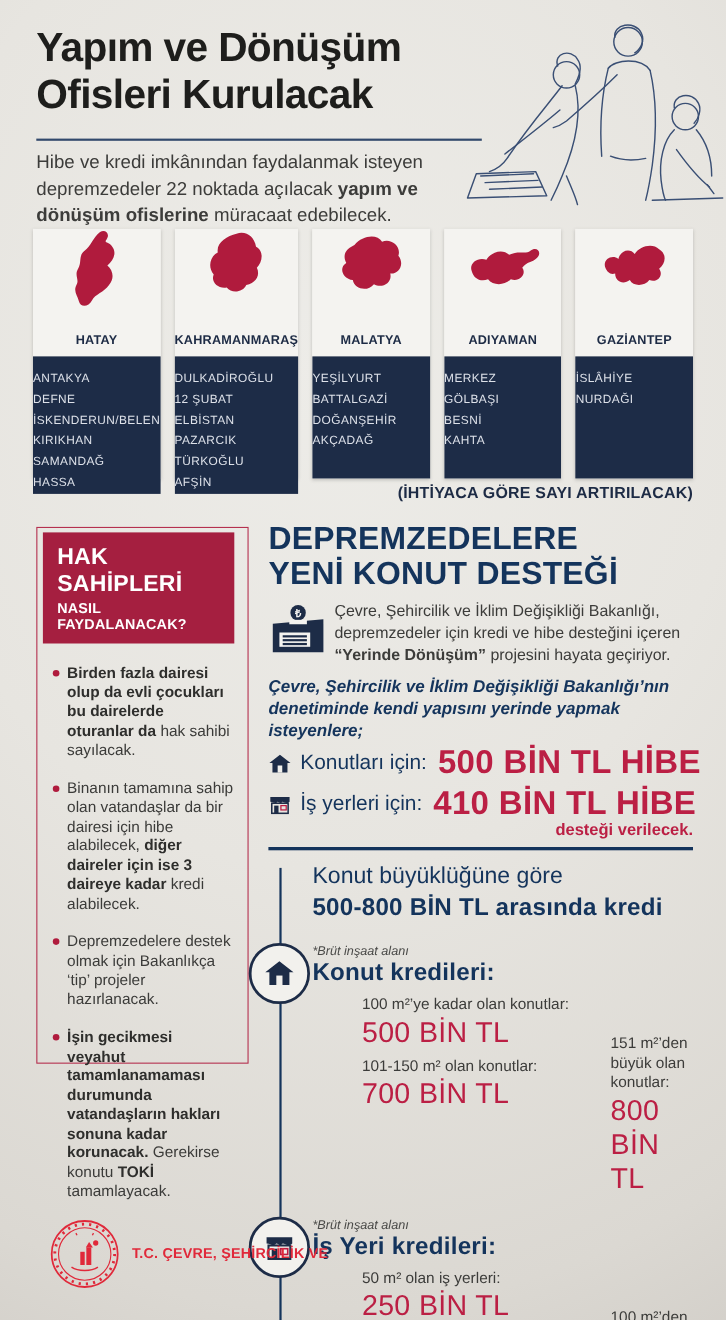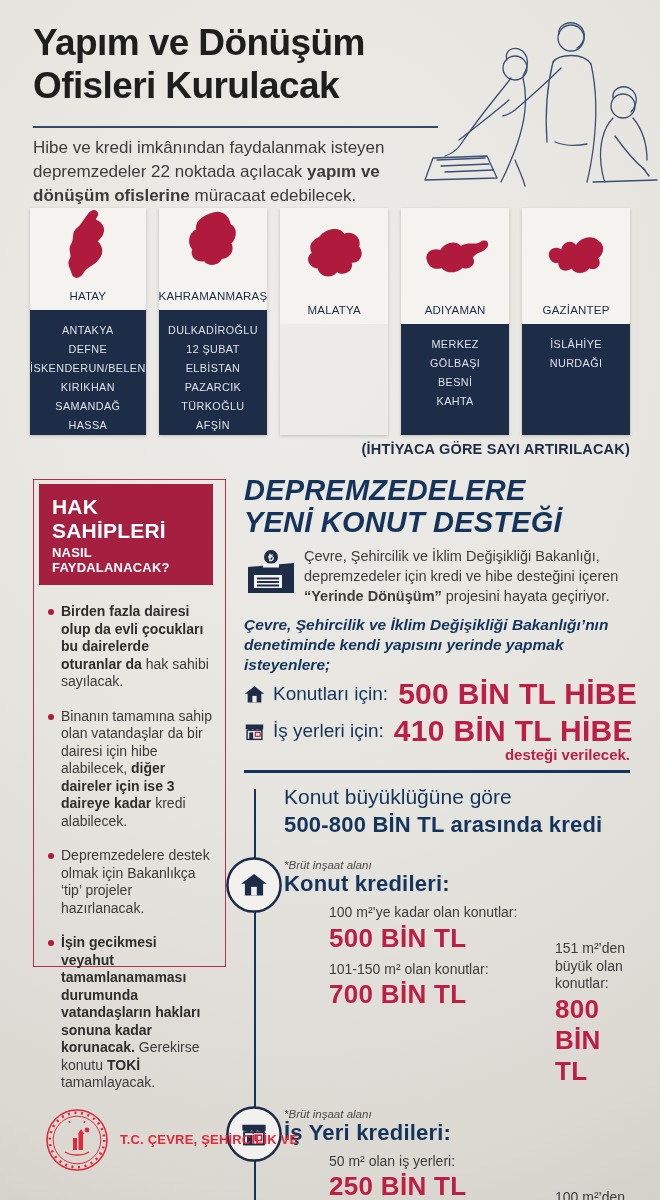--- a/index.html
+++ b/index.html
@@ -16,40 +16,40 @@
     font-weight:bold; letter-spacing:-0.6px; color:#1e1e1c; }
   .title-divider { position:absolute; left:33px; top:126px; width:405px; height:2px; background:#32496c; }
   .intro { position:absolute; left:33px; top:136px; width:400px; font-size:17px; line-height:1.42; color:#3c3c3a; }
   .illustration { position:absolute; left:415px; top:10px; width:245px; height:195px; }
 
   
   .provinces { position:absolute; left:30px; top:208px; width:600px; height:227px; display:flex; gap:13px; }
   .province-card { flex:1; display:flex; flex-direction:column; box-shadow:0 1px 3px rgba(60,55,50,.25); }
   .province-top { background:#f4f3f0; height:116px; display:flex; flex-direction:column; align-items:center; justify-content:flex-end; padding-bottom:8px; }
   .province-map { width:74px; height:80px; margin-bottom:2px; }
-  .province-name { font-size:11.5px; font-weight:normal; color:#1d2b45; letter-spacing:.2px; white-space:nowrap; }
-  .province-bottom { background:#1d2c47; flex:1; padding-top:11px; text-align:center; }
+  .province-name { font-size:11.5px; font-weight:bold; color:#1d2b45; letter-spacing:.2px; white-space:nowrap;margin-top:14px; }
+  .province-bottom { background:#1d2c47; flex:1; padding-top:11px; }
   .district { font-size:10.8px; color:#dde1e9; line-height:19px; letter-spacing:.4px; }
 
   .note { position:absolute; right:30px; top:441px; font-size:14.5px; font-weight:bold; color:#1d2b45; letter-spacing:.2px; }
 
   
   .beneficiaries { position:absolute; left:33px; top:479px; width:193px; height:488px; border:1px solid #b5304f; }
   .ben-header { position:relative; margin:4px 12px 0 5px; background:#a51f40; color:#fff; padding:11px 0 10px 13px; }
   .ben-title { font-size:21px; font-weight:bold; letter-spacing:.2px; }
   .ben-subtitle { font-size:13px; font-weight:bold; margin-top:2px; letter-spacing:.2px; }
   .ben-list { list-style:none; padding:18px 12px 0 14px; }
   .ben-list li { position:relative; padding-left:13px; margin-bottom:17px;
     font-size:14px; line-height:17.5px; color:#3b3b39; }
   .ben-list li::before { content:""; position:absolute; left:0; top:6px; width:6px; height:6px; border-radius:50%; background:#b01b3d; }
   .ben-list li .b { color:#2e2e2c; }
 
   
   .support { position:absolute; left:244px; top:474px; width:386px; }
-  .support-title { font-size:29px; line-height:32px; font-weight:bold; color:#14345c; letter-spacing:.2px;font-style:italic; }
+  .support-title { font-size:29px; line-height:32px; font-weight:bold; color:#14345c; letter-spacing:.2px; }
   .support-introrow { display:flex; margin-top:8px; }
   .donation-icon { width:52px; height:50px; flex:none; margin-right:8px; margin-top:3px; }
   .support-intro { font-size:14.5px; line-height:1.38; color:#3c3c3a; }
   .support-lead { margin-top:9px; font-size:15.5px; line-height:1.28; font-weight:bold; font-style:italic; color:#14345c; }
   .grant-row { display:flex; align-items:center; margin-top:3px; height:34px; }
   .grant-icon { width:21px; height:21px; flex:none; margin-right:8px; }
   .grant-label { font-size:19px; color:#14345c; margin-right:10px; white-space:nowrap; }
   .grant-amount { font-size:30px; font-weight:bold; color:#bb1f44; letter-spacing:.3px; white-space:nowrap; }
   .grant-suffix { text-align:right; font-size:15px; font-weight:bold; color:#bb1f44; margin-top:-2px; }
   .support-hr { height:3px; background:#14345c; margin-top:7px; }
@@ -60,21 +60,21 @@
   .credit-intro2 { font-size:22px; font-weight:bold; color:#14345c; margin-top:3px; letter-spacing:.2px; }
   .credit-group { position:relative; margin-top:21px; }
   .credit-circle { position:absolute; left:-59px; top:-3px; width:58px; height:58px; }
   .credit-note { font-size:11.5px; font-style:italic; color:#4a4a48; }
   .credit-title { font-size:22px; font-weight:bold; color:#14345c; letter-spacing:.2px; }
   .credit-cols { display:flex; }
   .credit-col-left { width:226px; flex:none;margin-left:45px; }
   .credit-col-right { flex:1; padding-top:36px; }
   .credit-item { margin-top:7px; }
   .credit-label { font-size:14px; color:#3c3c3a; line-height:1.25; }
-  .credit-amount { font-size:26px; font-weight:bold; color:#bb1f44; letter-spacing:.3px; margin-top:1px; }
+  .credit-amount { font-size:26px; font-weight:normal; color:#bb1f44; letter-spacing:.3px; margin-top:1px; }
 
   
   .footer { position:absolute; left:45px; top:1108px; display:flex; align-items:center; }
   .seal { width:64px; height:64px; flex:none; margin-right:11px; }
   .ministry { font-size:13px; line-height:1.3; font-weight:bold; color:#e0293a; letter-spacing:.2px; }
 </style>
 </head>
 <body>
 
 <div id="page">
@@ -150,20 +150,26 @@
           <div class="district">TÜRKOĞLU</div>
           <div class="district">AFŞİN</div>
         </div>
       </div>
       <div class="province-card">
         <div class="province-top">
           <div class="province-map"><svg viewBox="0 0 100 100">
               <path d="M30 20 C40 8 58 6 64 16 C74 11 88 21 84 33 C92 43 85 56 74 55 C77 66 64 74 54 68 C46 78 30 74 28 63 C16 62 10 48 20 42 C14 30 22 24 30 20 Z" fill="#b01b3d"></path>
             </svg></div>
           <div class="province-name">MALATYA</div>
+        </div>
+        <div class="province-bottom">
+          <div class="district">YEŞİLYURT</div>
+          <div class="district">BATTALGAZİ</div>
+          <div class="district">DOĞANŞEHİR</div>
+          <div class="district">AKÇADAĞ</div>
         </div>
       </div>
       <div class="province-card">
         <div class="province-top">
           <div class="province-map"><svg viewBox="0 0 100 100">
               <path d="M12 52 C8 42 20 34 30 38 C36 28 50 24 58 32 C70 26 78 32 84 27 C92 21 99 29 92 36 C86 42 80 40 74 48 C80 56 70 66 60 62 C52 70 38 70 32 62 C22 66 14 60 12 52 Z" fill="#b01b3d"></path>
             </svg></div>
           <div class="province-name">ADIYAMAN</div>
         </div>
         <div class="province-bottom">

